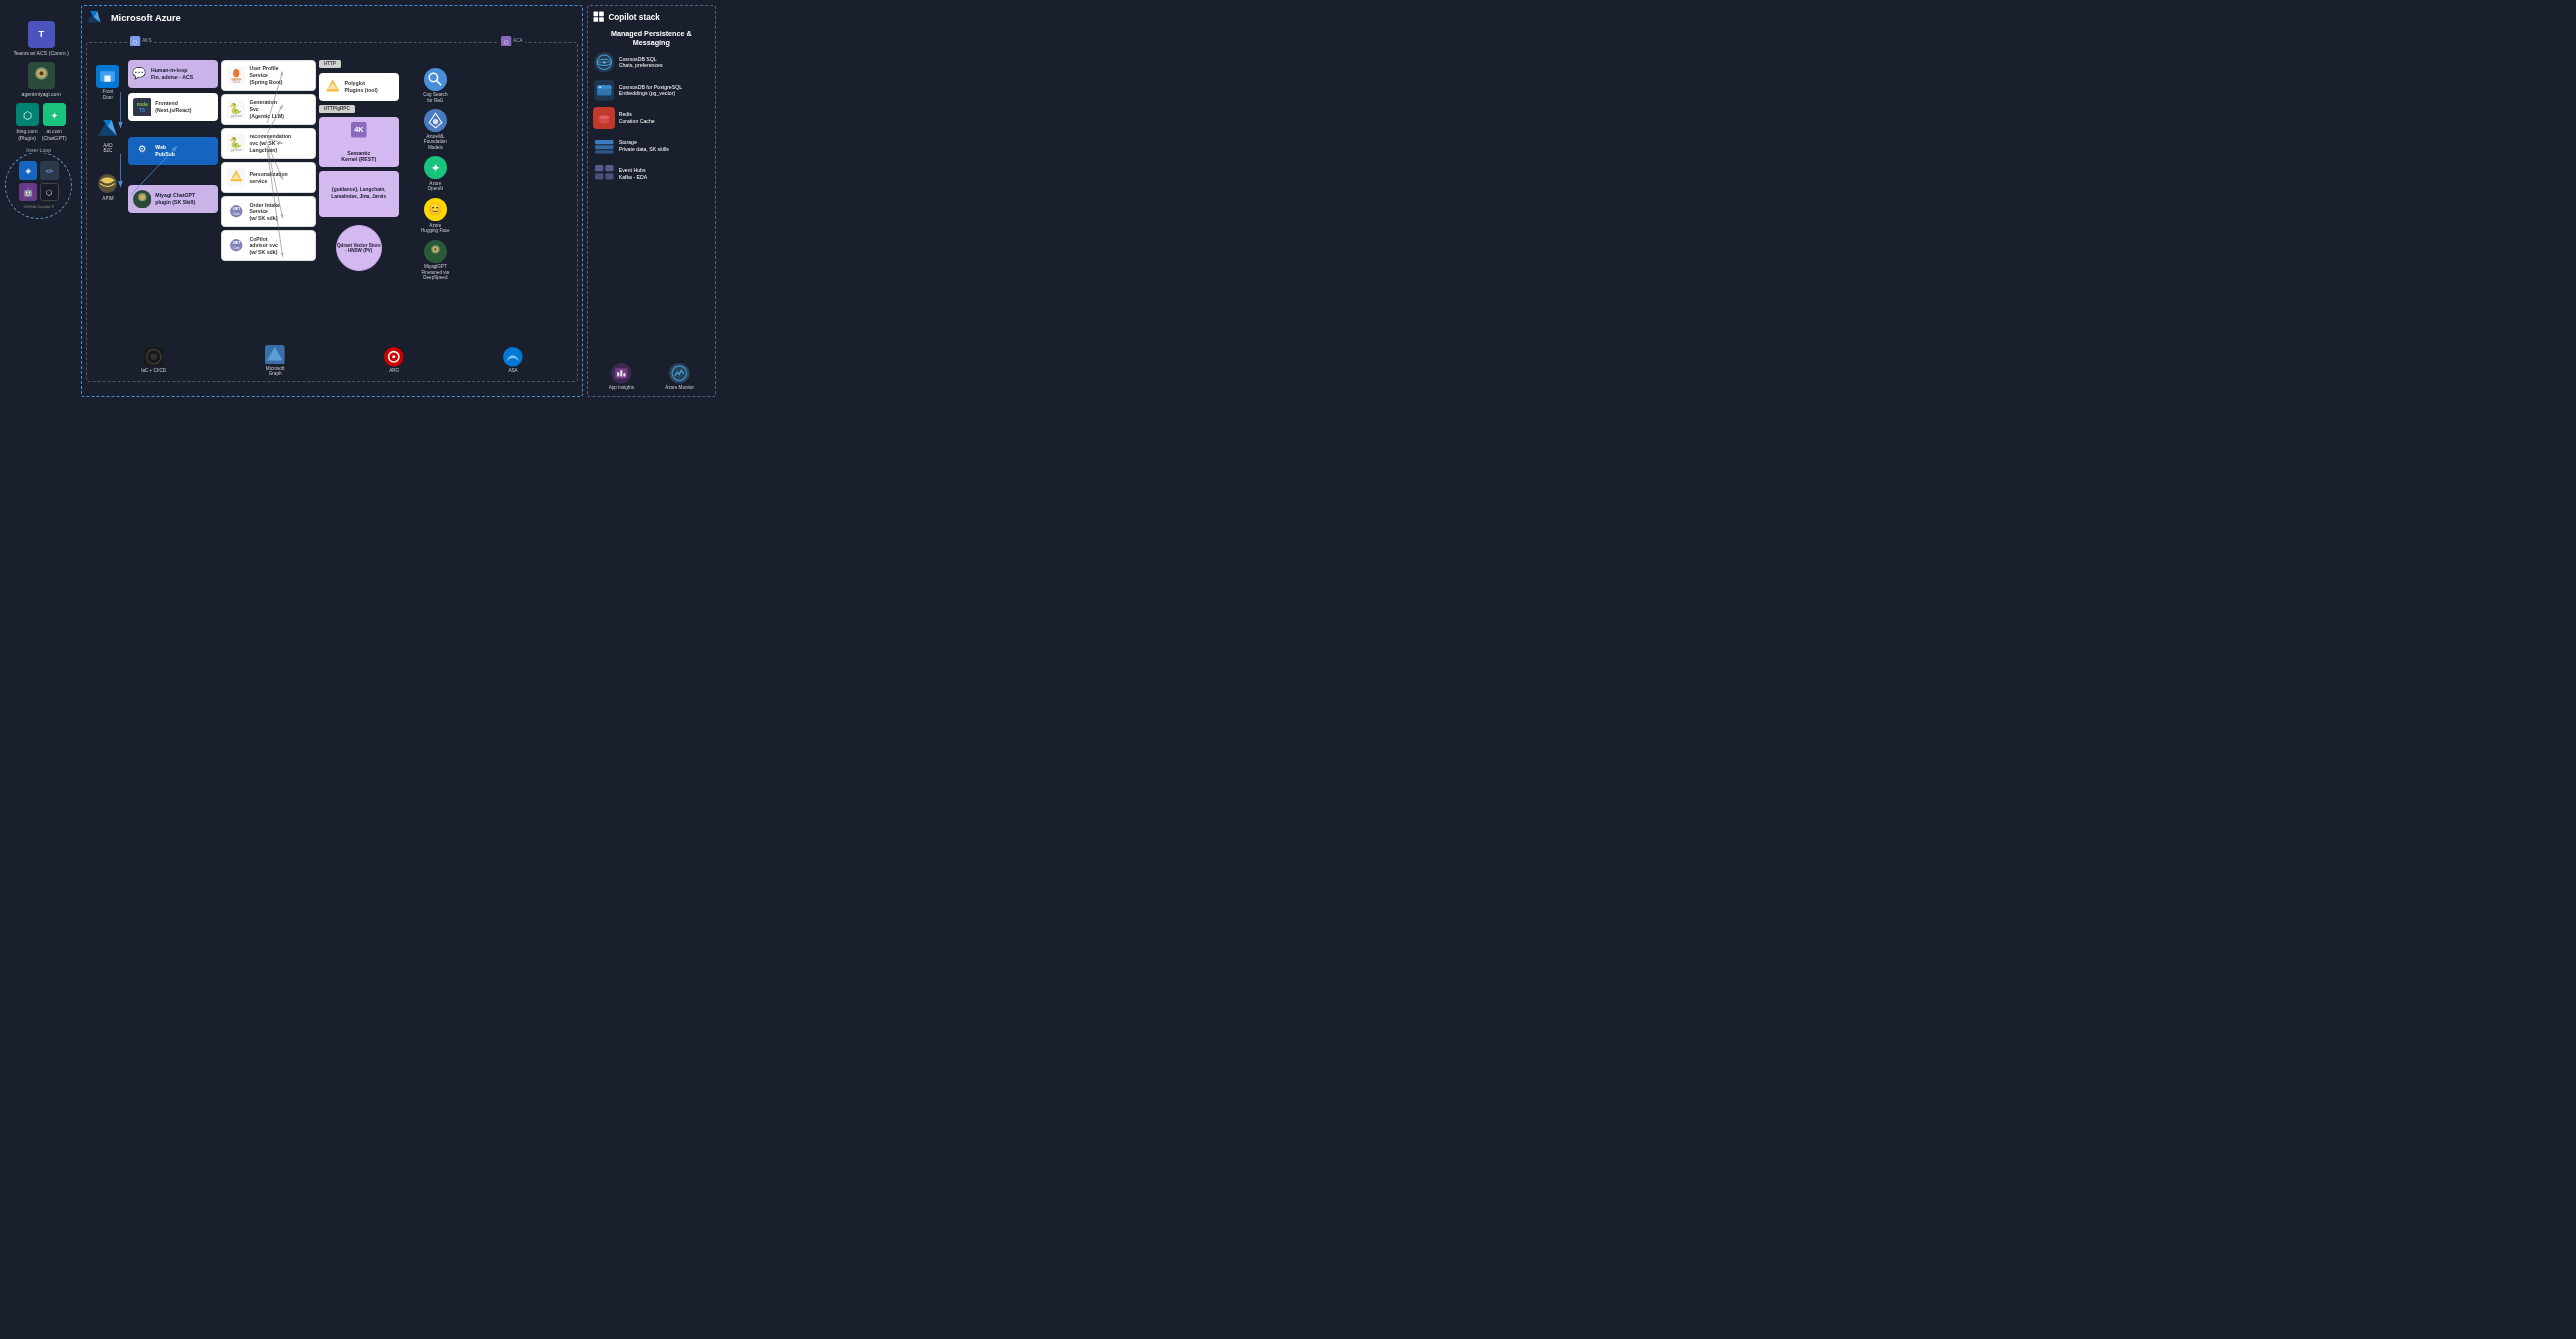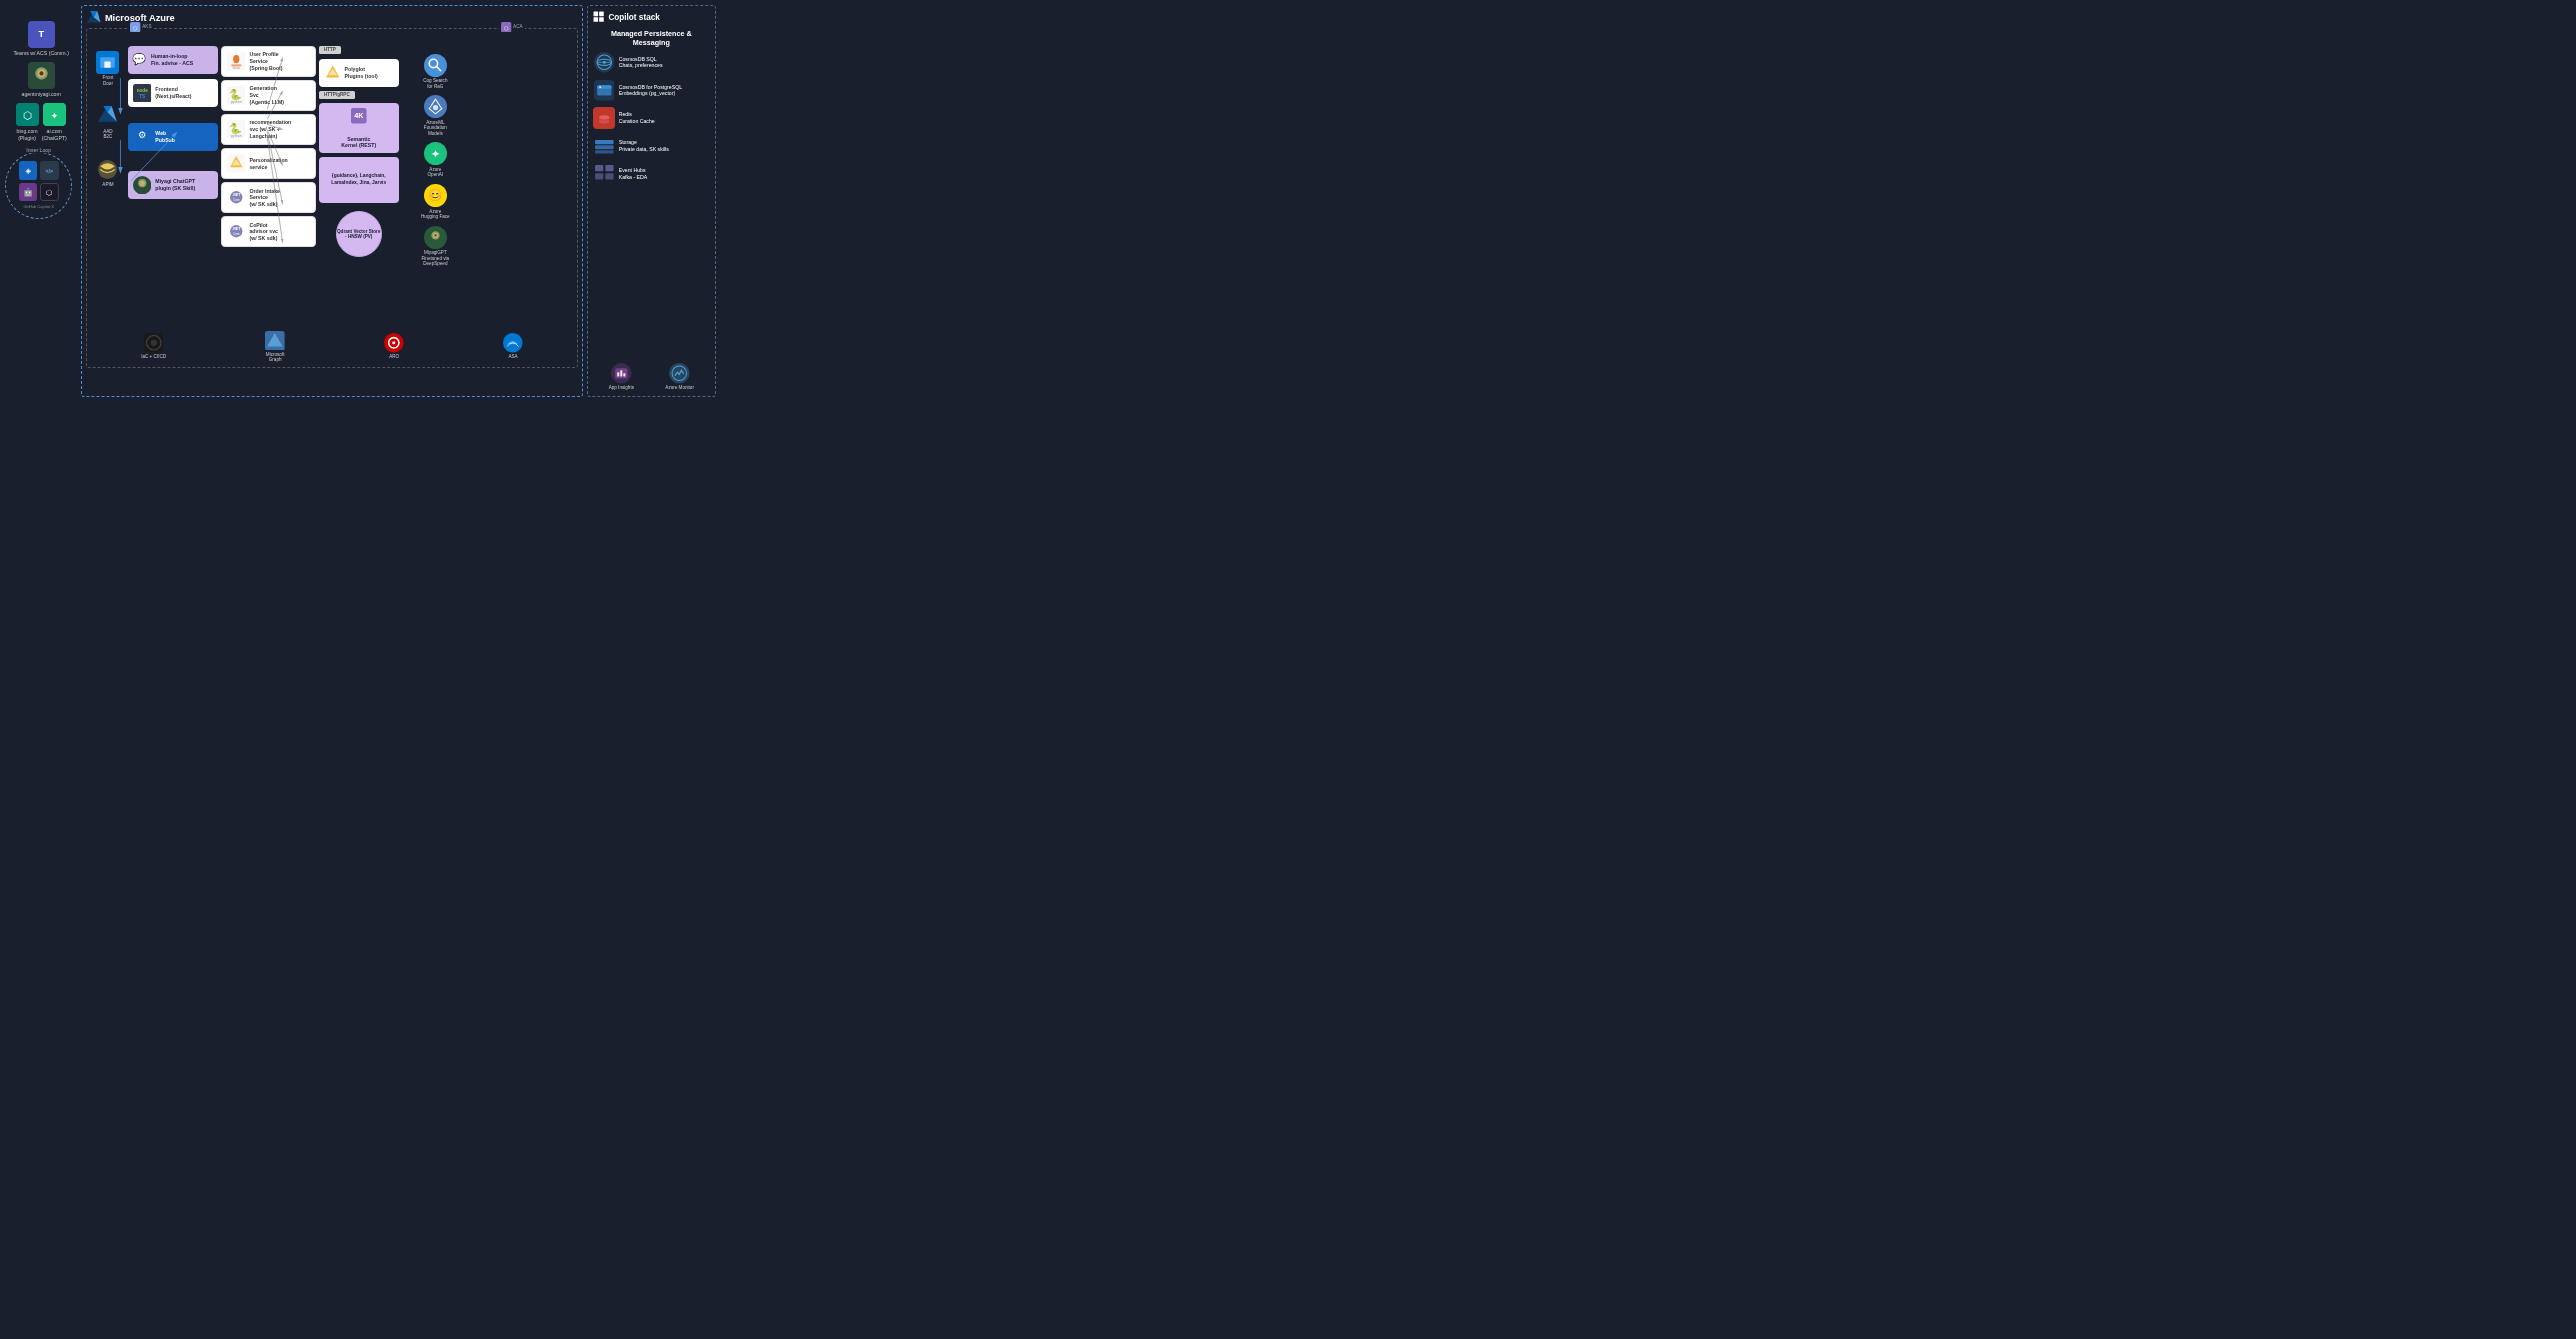--- a/index.html
+++ b/index.html
@@ -89,22 +89,22 @@
       border-radius: 3.1px;
       display: flex;
       align-items: center;
       justify-content: center;
       font-size: 8.2px;
     }
 
     .azure-header {
       display: flex;
       align-items: center;
-      gap: 3px;
-      margin-bottom: 2px;
+      gap: 9px;
+      margin-bottom: 16px;
     }
 
     .service-node {
       display: flex;
       flex-direction: column;
       align-items: center;
       gap: 1.5px;
     }
 
     .node-label {

